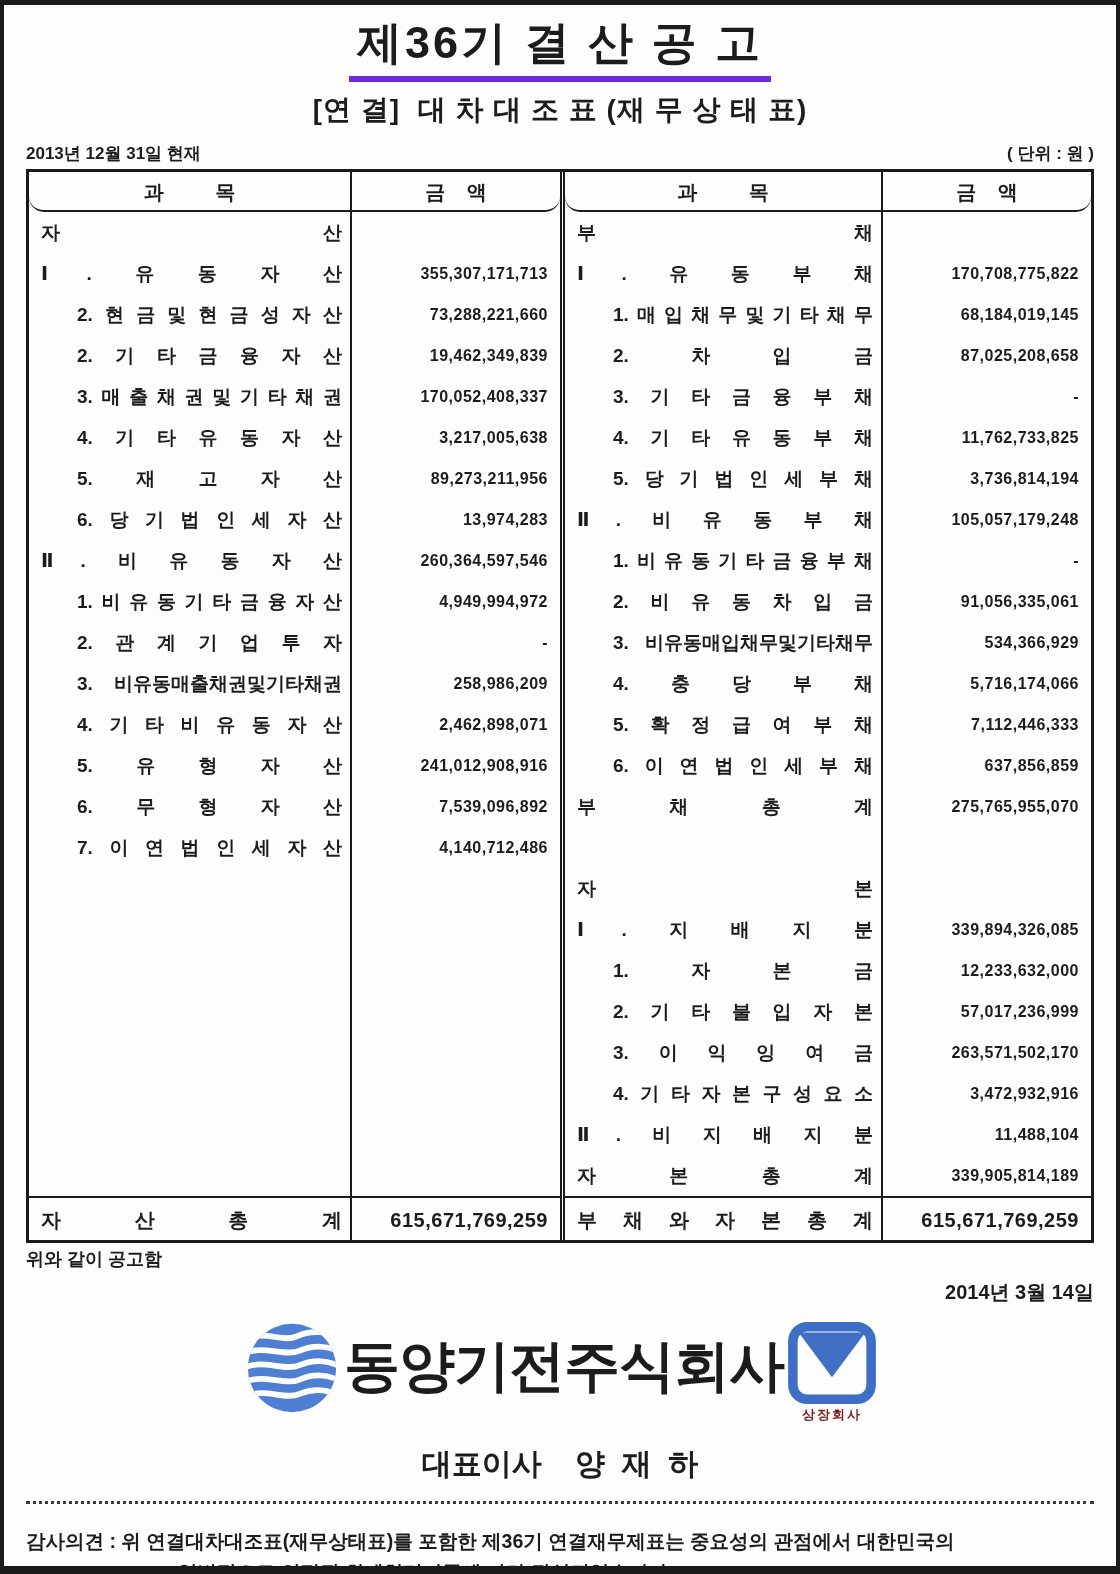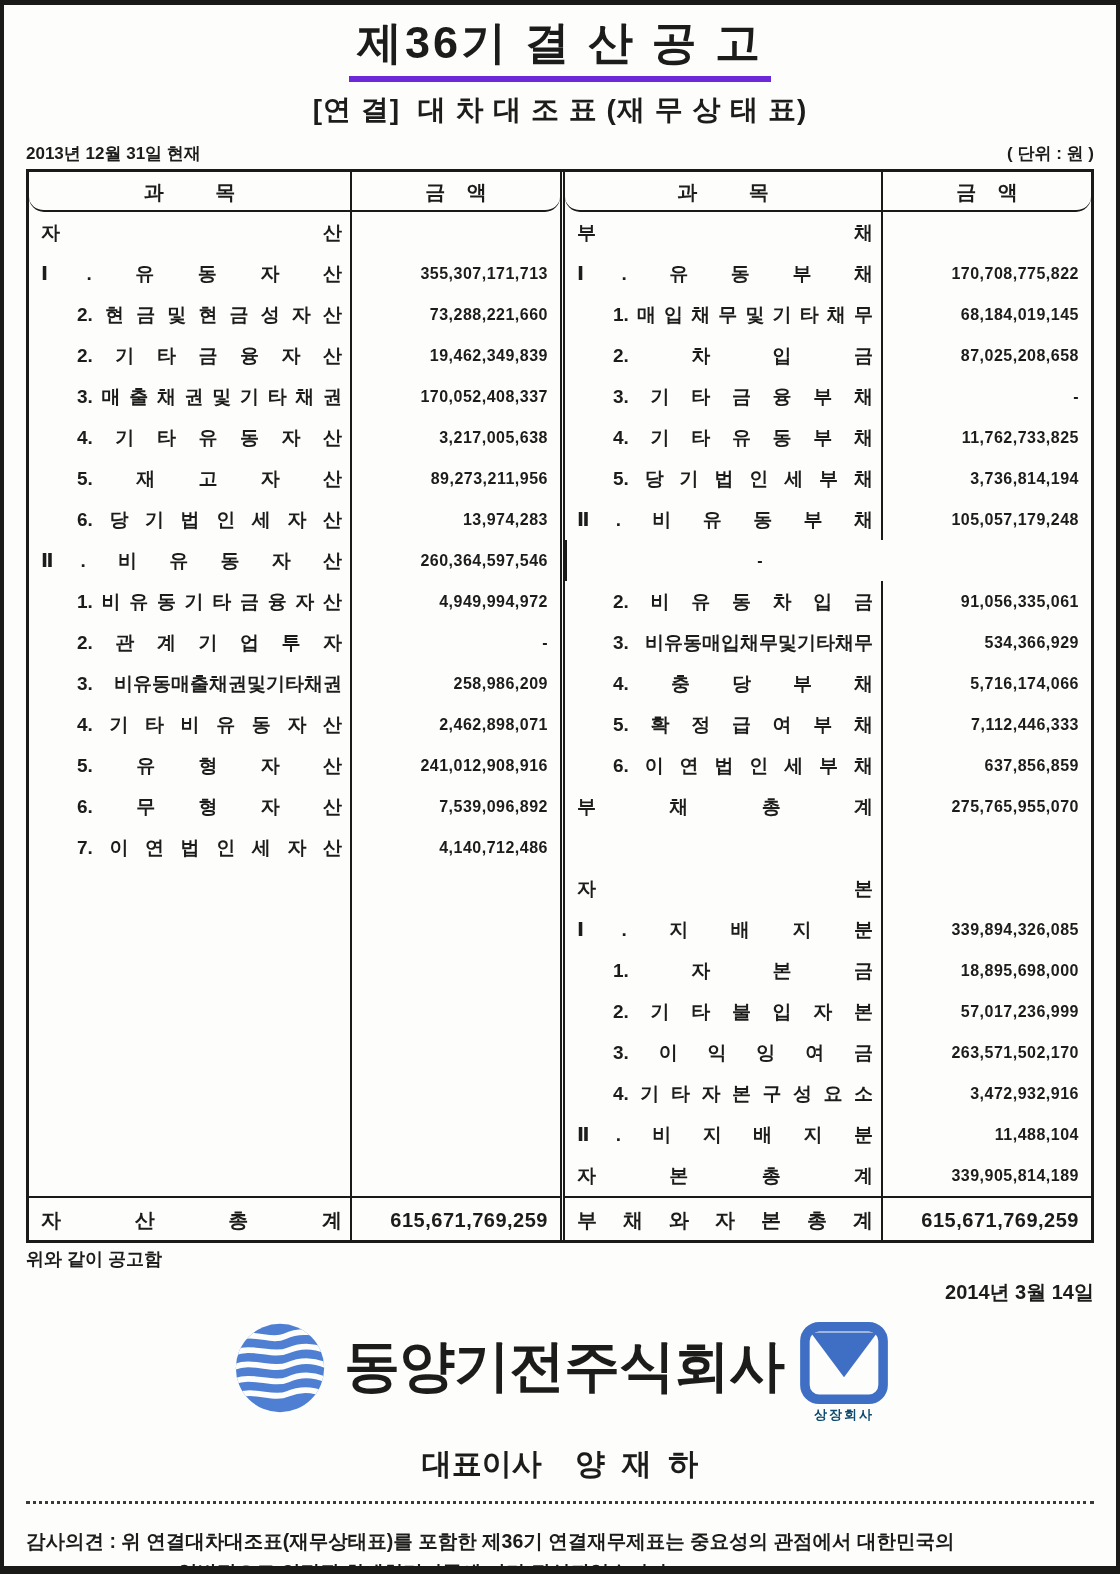--- a/index.html
+++ b/index.html
@@ -36,25 +36,25 @@
   .amt {
     width:210px; border-left:2px solid #1a1a18; text-align:right;
     padding-right:12px; font-size:16px; letter-spacing:0.5px;
   }
   .trow-total { display:flex; height:44px; line-height:44px; border-top:2px solid #1a1a18; font-weight:700; }
   .trow-total .lbl { font-size:20px; }
   .trow-total .amt { font-size:20px; }
   
   .announce { font-size:18px; font-weight:700; margin-top:4px; }
   .ann-date { text-align:right; font-size:20px; font-weight:700; margin-top:8px; }
-  .logo-row { display:flex; justify-content:center; align-items:flex-start; gap:16px; margin-top:10px; height:116px; }
+  .logo-row { display:flex; justify-content:center; align-items:flex-start; gap:4px; margin-top:10px; height:116px; }
   .globe { margin-top:4px; }
   .company-name { font-size:56px; font-weight:900; letter-spacing:-1px; line-height:100px; white-space:pre; }
   .badge-col { display:flex; flex-direction:column; align-items:center; margin-top:6px; }
-  .badge-label { color:#0c4a6e; font-size:13px; font-weight:900; letter-spacing:2px; margin-top:2px; }
+  .badge-label { color:#7f1d1d; font-size:13px; font-weight:900; letter-spacing:2px; margin-top:2px; }
   .ceo-line { text-align:center; font-size:30px; font-weight:900; white-space:pre; margin-top:12px; }
   .dotted-rule { border-top:3px dotted #3a3a38; margin-top:16px; }
   .opinion { margin-top:22px; font-size:19.5px; font-weight:700; line-height:1.6; }
   .opinion .l2 { padding-left:152px; }
 </style>
 </head>
 <body>
 
 <div class="page">
 
@@ -211,20 +211,21 @@
           </div>
         <div class="trow lvl1">
             <div class="lbl">5. 당 기 법 인 세 부 채</div>
             <div class="amt">3,736,814,194</div>
           </div>
         <div class="trow">
             <div class="lbl">Ⅱ. 비 유 동 부 채</div>
             <div class="amt">105,057,179,248</div>
           </div>
         <div class="trow lvl1">
+            <div class="lbl">1. 비 유 동 기 타 금 융 부 채</div>
             <div class="amt">-</div>
           </div>
         <div class="trow lvl1">
             <div class="lbl">2. 비 유 동 차 입 금</div>
             <div class="amt">91,056,335,061</div>
           </div>
         <div class="trow lvl1">
             <div class="lbl">3. 비유동매입채무및기타채무</div>
             <div class="amt">534,366,929</div>
           </div>
@@ -251,21 +252,21 @@
         <div class="trow">
             <div class="lbl">자 본</div>
             <div class="amt"></div>
           </div>
         <div class="trow">
             <div class="lbl">Ⅰ. 지 배 지 분</div>
             <div class="amt">339,894,326,085</div>
           </div>
         <div class="trow lvl1">
             <div class="lbl">1. 자 본 금</div>
-            <div class="amt">18,895,698,000</div>
+            <div class="amt">12,233,632,000</div>
           </div>
         <div class="trow lvl1">
             <div class="lbl">2. 기 타 불 입 자 본</div>
             <div class="amt">57,017,236,999</div>
           </div>
         <div class="trow lvl1">
             <div class="lbl">3. 이 익 잉 여 금</div>
             <div class="amt">263,571,502,170</div>
           </div>
         <div class="trow lvl1">

